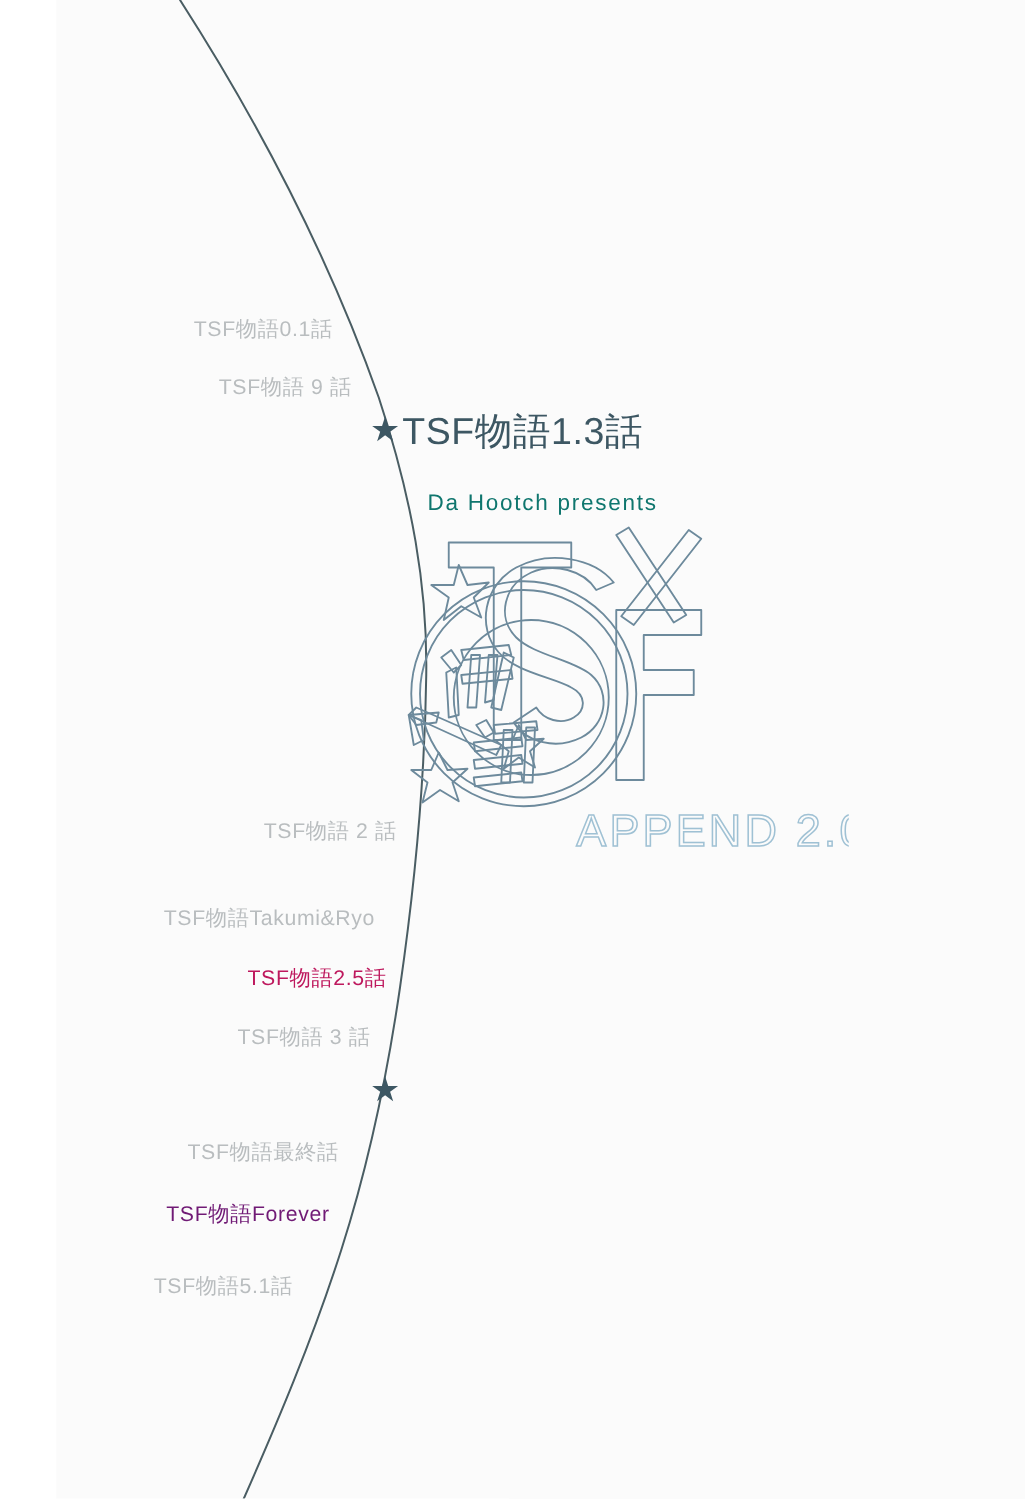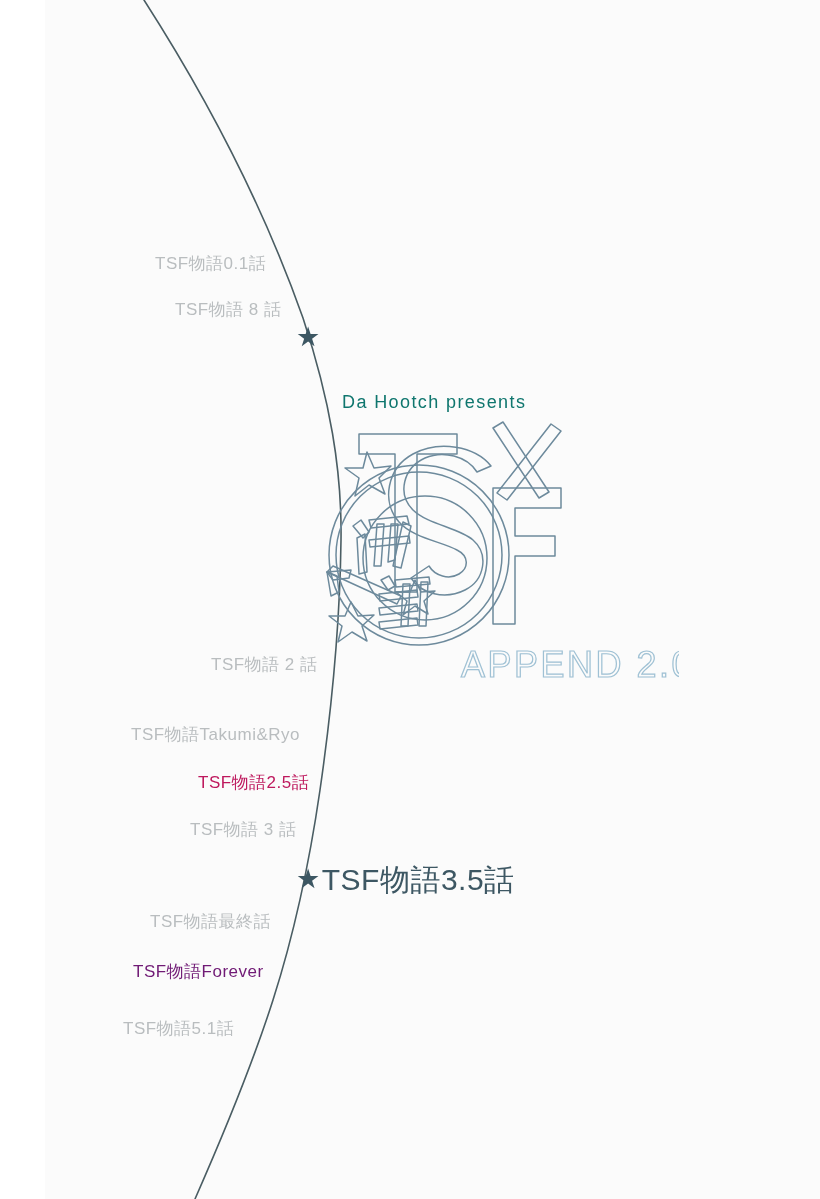--- a/index.html
+++ b/index.html
@@ -124,31 +124,31 @@
     <path d="M 99 0
              C 160 95, 218 205, 258 318
              C 285 400, 297 470, 296 540
              C 295 620, 288 700, 275 790
              C 266 852, 252 925, 228 1000
              C 205 1072, 176 1140, 150 1199" fill="none" stroke="#4a5d63" stroke-width="1.6" stroke-linecap="round"></path>
   </svg>
 
   <div id="chapter-list">
       <div class="chapter-dim" style="left: 110px; top: 252px; color: rgb(185, 189, 191);"><span>TSF物語0.1話</span></div>
-      <div class="chapter-dim" style="left: 130px; top: 298px; color: rgb(185, 189, 191);"><span>TSF物語 8 話</span></div>
+      <div class="chapter-dim" style="left: 130px; top: 298px; color: rgb(185, 189, 191);"><span>TSF物語 9 話</span></div>
       <div class="chapter-star" style="left: 251px; top: 325px; color: rgb(61, 87, 99);">
         <span class="star-glyph">★</span>
+        <span>TSF物語1.3話</span>
       </div>
       <div class="chapter-dim" style="left: 166px; top: 653px; color: rgb(185, 189, 191);"><span>TSF物語 2 話</span></div>
       <div class="chapter-dim" style="left: 86px; top: 723px; color: rgb(185, 189, 191); text-align: center;"><span>TSF物語Takumi&amp;Ryo</span></div>
       <div class="chapter-dim" style="left: 153px; top: 771px; color: #be185d;"><span>TSF物語2.5話</span></div>
       <div class="chapter-dim" style="left: 145px; top: 818px; color: rgb(185, 189, 191);"><span>TSF物語 3 話</span></div>
       <div class="chapter-star" style="left: 251px; top: 860px; color: rgb(61, 87, 99);">
         <span class="star-glyph">★</span>
-        <span>TSF物語3.5話</span>
       </div>
       <div class="chapter-dim" style="left: 105px; top: 910px; color: rgb(185, 189, 191);"><span>TSF物語最終話</span></div>
       <div class="chapter-dim" style="left: 88px; top: 960px; color: #701a75;"><span>TSF物語Forever</span></div>
       <div class="chapter-dim" style="left: 78px; top: 1017px; color: rgb(185, 189, 191);"><span>TSF物語5.1話</span></div>
     </div>
 
   <div id="presents-credit">Da Hootch presents</div>
 
   <svg id="tsf-emblem" viewBox="0 0 260 240">
     <g fill="none" stroke="#6d8a9c" stroke-width="1.5" stroke-linejoin="round" stroke-linecap="round">

